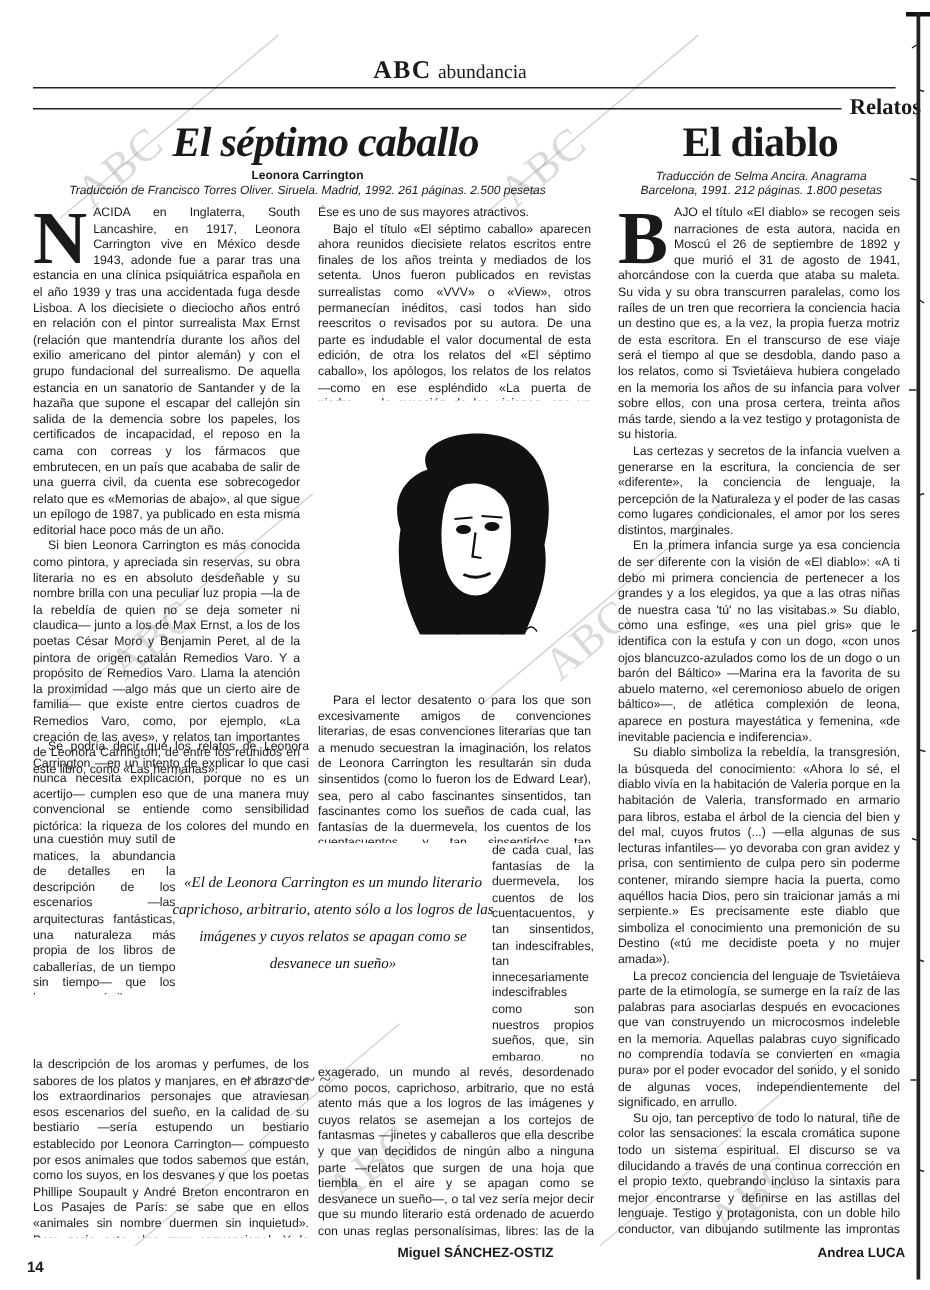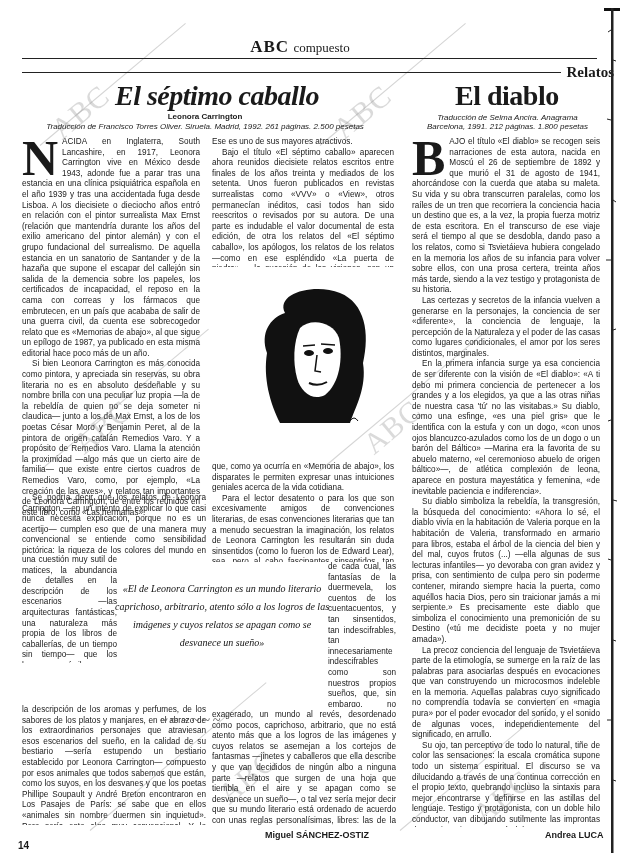--- a/index.html
+++ b/index.html
@@ -55,21 +55,21 @@
   <div class="wm" style="left:70px;top:410px;">ABC</div>
   <div class="wm-line" style="left:320px;top:470px;width:220px;transform:rotate(-40deg);"></div>
   <div class="wm" style="left:360px;top:410px;">ABC</div>
   <div class="wm-line" style="left:90px;top:830px;width:230px;transform:rotate(-40deg);"></div>
   <div class="wm" style="left:215px;top:760px;">ABC</div>
   <div class="wm-line" style="left:400px;top:830px;width:210px;transform:rotate(-40deg);"></div>
   <div class="wm" style="left:470px;top:780px;">ABC</div>
 
   <div class="masthead">
     <span class="abc">ABC</span>
-    <span class="lit">compuesto</span>
+    <span class="lit">abundancia</span>
   </div>
   <div class="rule" style="top:58px;"></div>
   <div class="rule" style="top:72px;"></div>
   <div class="section">
     <span>Relatos</span>
   </div>
 
   <div class="title" style="left:115px;top:80px;font-style:italic;">El séptimo caballo</div>
   <div class="byline" style="left:0;top:112px;width:410px;font-style:normal;font-weight:bold;">
     <span>Leonora Carrington</span>
@@ -103,42 +103,41 @@
     <ellipse cx="54" cy="70" rx="5" ry="3" fill="#111"></ellipse>
     <ellipse cx="73" cy="68" rx="5" ry="3" fill="#111"></ellipse>
     <path d="M62 72 L60 88 L66 89" stroke="#111" stroke-width="1.5" fill="none"></path>
     <path d="M54 100 Q63 104 72 99" stroke="#111" stroke-width="2" fill="none"></path>
     <path d="M48 63 L60 62 M66 61 L80 62" stroke="#111" stroke-width="1.5"></path>
     <path d="M58 118 L50 140 M72 118 L80 140" stroke="#111" stroke-width="1"></path>
     <path d="M85 138 q5 -8 10 0 q4 -6 8 0" stroke="#111" stroke-width="1" fill="none"></path>
   </svg>
 
   <div class="col" style="left:212px;top:462px;width:182px;height:100px;overflow:hidden;">
-    <p class="first">que, como ya ocurría en «Memoria de abajo», los disparates le permiten expresar unas intuiciones geniales acerca de la vida cotidiana.</p>
     <p>Para el lector desatento o para los que son excesivamente amigos de convenciones literarias, de esas convenciones literarias que tan a menudo secuestran la imaginación, los relatos de Leonora Carrington les resultarán sin duda sinsentidos (como lo fueron los de Edward Lear), sea, pero al cabo fascinantes sinsentidos, tan fascinantes como los sueños de cada cual, las fantasías de la duermevela, los cuentos de los cuentacuentos, y tan sinsentidos, tan indescifrables, tan innecesariamente indescifrables como son nuestros propios sueños, que, sin embargo, no pocas veces arrojan luz sobre el mundo de la vigilia. El de Leonora Carrington es un mundo literario exagerado, un mundo al revés, desordenado como pocos, caprichoso, arbitrario, que no está atento más que a los logros de las imágenes y cuyos relatos se asemejan a los cortejos de fantasmas —jinetes y caballeros que ella describe y que van decididos de ningún albo a ninguna parte —relatos que surgen de una hoja que tiembla en el aire y se apagan como se desvanece un sueño—, o tal vez sería mejor decir que su mundo literario está ordenado de acuerdo con unas reglas personalísimas, libres: las de la propia imaginación.</p>
   </div>
   <div class="col" style="left:328px;top:562px;width:68px;height:145px;overflow:hidden;">
     <p class="first">de cada cual, las fantasías de la duermevela, los cuentos de los cuentacuentos, y tan sinsentidos, tan indescifrables, tan innecesariamente indescifrables como son nuestros propios sueños, que, sin embargo, no pocas veces arrojan luz sobre el mundo de la vigilia. El de Leonora Carrington es un mundo literario</p>
   </div>
   <div class="col" style="left:212px;top:710px;width:184px;height:115px;overflow:hidden;">
     <p class="first">exagerado, un mundo al revés, desordenado como pocos, caprichoso, arbitrario, que no está atento más que a los logros de las imágenes y cuyos relatos se asemejan a los cortejos de fantasmas —jinetes y caballeros que ella describe y que van decididos de ningún albo a ninguna parte —relatos que surgen de una hoja que tiembla en el aire y se apagan como se desvanece un sueño—, o tal vez sería mejor decir que su mundo literario está ordenado de acuerdo con unas reglas personalísimas, libres: las de la propia imaginación.</p>
   </div>
 
   <div class="quote">«El de Leonora Carrington es un mundo literario caprichoso, arbitrario, atento sólo a los logros de las imágenes y cuyos relatos se apagan como se desvanece un sueño»</div>
   <div class="sig-scribble">~~~~~~</div>
 
   <div class="author-sig" style="left:265px;top:830px;">Miguel SÁNCHEZ-OSTIZ</div>
 
   <div class="title" style="left:455px;top:80px;text-align:center;">El diablo</div>
   <div class="byline" style="left:410px;top:113px;width:195px;">Traducción de Selma Ancira. Anagrama</div>
   <div class="byline" style="left:410px;top:122px;width:195px;">Barcelona, 1991. 212 páginas. 1.800 pesetas</div>
 
   <div class="col" style="left:412px;top:137px;width:188px;height:690px;overflow:hidden;">
     <p class="first"><span class="dropcap">B</span><span>AJO el título «El diablo» se recogen seis narraciones de esta autora, nacida en Moscú el 26 de septiembre de 1892 y que murió el 31 de agosto de 1941, ahorcándose con la cuerda que ataba su maleta. Su vida y su obra transcurren paralelas, como los raíles de un tren que recorriera la conciencia hacia un destino que es, a la vez, la propia fuerza motriz de esta escritora. En el transcurso de ese viaje será el tiempo al que se desdobla, dando paso a los relatos, como si Tsvietáieva hubiera congelado en la memoria los años de su infancia para volver sobre ellos, con una prosa certera, treinta años más tarde, siendo a la vez testigo y protagonista de su historia.</span></p>
-    <p>Las certezas y secretos de la infancia vuelven a generarse en la personajes, la conciencia de ser «diferente», la conciencia de lenguaje, la percepción de la Naturaleza y el poder de las casas como lugares condicionales, el amor por los seres distintos, marginales.</p>
+    <p>Las certezas y secretos de la infancia vuelven a generarse en la escritura, la conciencia de ser «diferente», la conciencia de lenguaje, la percepción de la Naturaleza y el poder de las casas como lugares condicionales, el amor por los seres distintos, marginales.</p>
     <p>En la primera infancia surge ya esa conciencia de ser diferente con la visión de «El diablo»: «A ti debo mi primera conciencia de pertenecer a los grandes y a los elegidos, ya que a las otras niñas de nuestra casa 'tú' no las visitabas.» Su diablo, como una esfinge, «es una piel gris» que le identifica con la estufa y con un dogo, «con unos ojos blancuzco-azulados como los de un dogo o un barón del Báltico» —Marina era la favorita de su abuelo materno, «el ceremonioso abuelo de origen báltico»—, de atlética complexión de leona, aparece en postura mayestática y femenina, «de inevitable paciencia e indiferencia».</p>
     <p>Su diablo simboliza la rebeldía, la transgresión, la búsqueda del conocimiento: «Ahora lo sé, el diablo vivía en la habitación de Valeria porque en la habitación de Valeria, transformado en armario para libros, estaba el árbol de la ciencia del bien y del mal, cuyos frutos (...) —ella algunas de sus lecturas infantiles— yo devoraba con gran avidez y prisa, con sentimiento de culpa pero sin poderme contener, mirando siempre hacia la puerta, como aquéllos hacia Dios, pero sin traicionar jamás a mi serpiente.» Es precisamente este diablo que simboliza el conocimiento una premonición de su Destino («tú me decidiste poeta y no mujer amada»).</p>
     <p>La precoz conciencia del lenguaje de Tsvietáieva parte de la etimología, se sumerge en la raíz de las palabras para asociarlas después en evocaciones que van construyendo un microcosmos indeleble en la memoria. Aquellas palabras cuyo significado no comprendía todavía se convierten en «magia pura» por el poder evocador del sonido, y el sonido de algunas voces, independientemente del significado, en arrullo.</p>
     <p>Su ojo, tan perceptivo de todo lo natural, tiñe de color las sensaciones: la escala cromática supone todo un sistema espiritual. El discurso se va dilucidando a través de una continua corrección en el propio texto, quebrando incluso la sintaxis para mejor encontrarse y definirse en las astillas del lenguaje. Testigo y protagonista, con un doble hilo conductor, van dibujando sutilmente las improntas de su vivencia, transmutándolas en arte, arte que es «la inmortalización de las pérdidas», para anudarse con ese otro cabo de su destino, con esa cuerda que ataba también recuerdos, efectos personales, viaje, desarraigo y el último instante de su vida con su muerte.</p>
   </div>
   <div class="author-sig" style="left:545px;top:830px;">Andrea LUCA</div>
 
   <div class="pagenum">14</div>
 
   <svg class="edge" viewBox="0 0 16 860" preserveAspectRatio="none">

